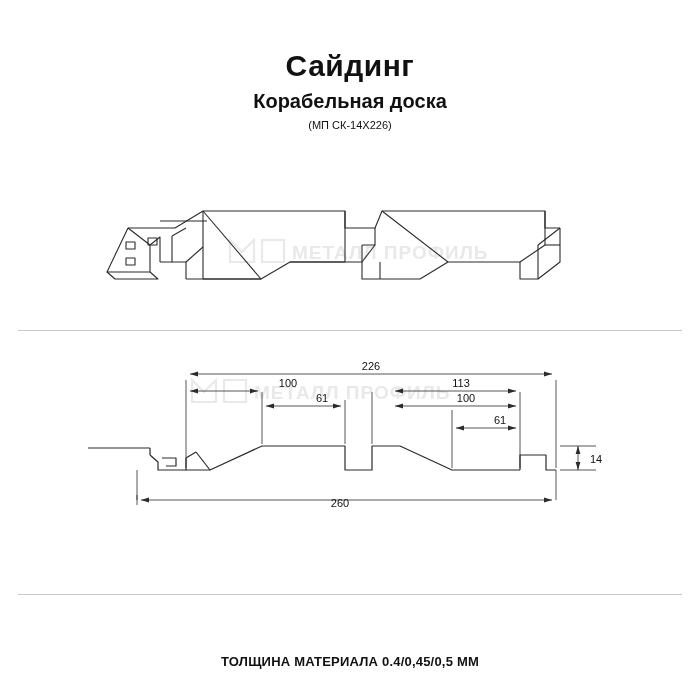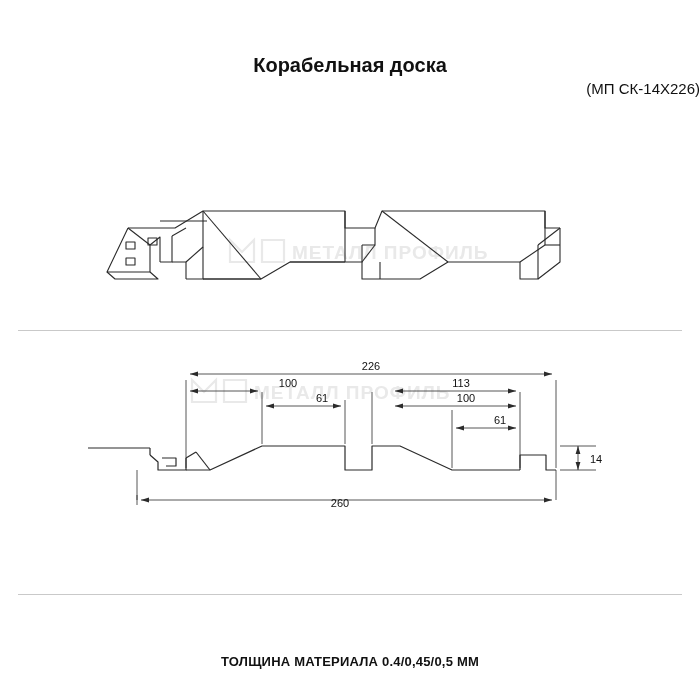--- a/index.html
+++ b/index.html
@@ -35,25 +35,24 @@
     line-height: 36px;
   }
   .title-sub {
     font-size: 20px;
     font-weight: bold;
     color: #111;
     margin-top: 8px;
     line-height: 18px;
   }
   .title-code {
-    font-size: 15px;
+    font-size: 11px;
     color: #111;
     margin-top: 8px;
     line-height: 14px;
-    text-align: right;
   }
   .divider {
     position: absolute;
     left: 18px;
     width: 664px;
     height: 1px;
     background: #c9c9c9;
   }
   .divider.top { top: 330px; }
   .divider.bottom { top: 594px; }
@@ -82,20 +81,21 @@
     fill: #e9e9e9;
     letter-spacing: 1px;
   }
 </style>
 </head>
 <body>
 
 <div class="page">
 
   <div class="title-block">
+    <div class="title-main">Сайдинг</div>
     <div class="title-sub">Корабельная доска</div>
     <div class="title-code">(МП СК-14Х226)</div>
   </div>
 
   <div class="divider top"></div>
   <div class="divider bottom"></div>
 
   <svg class="svg-layer" width="700" height="700">
 
     <g transform="translate(228,232)">

